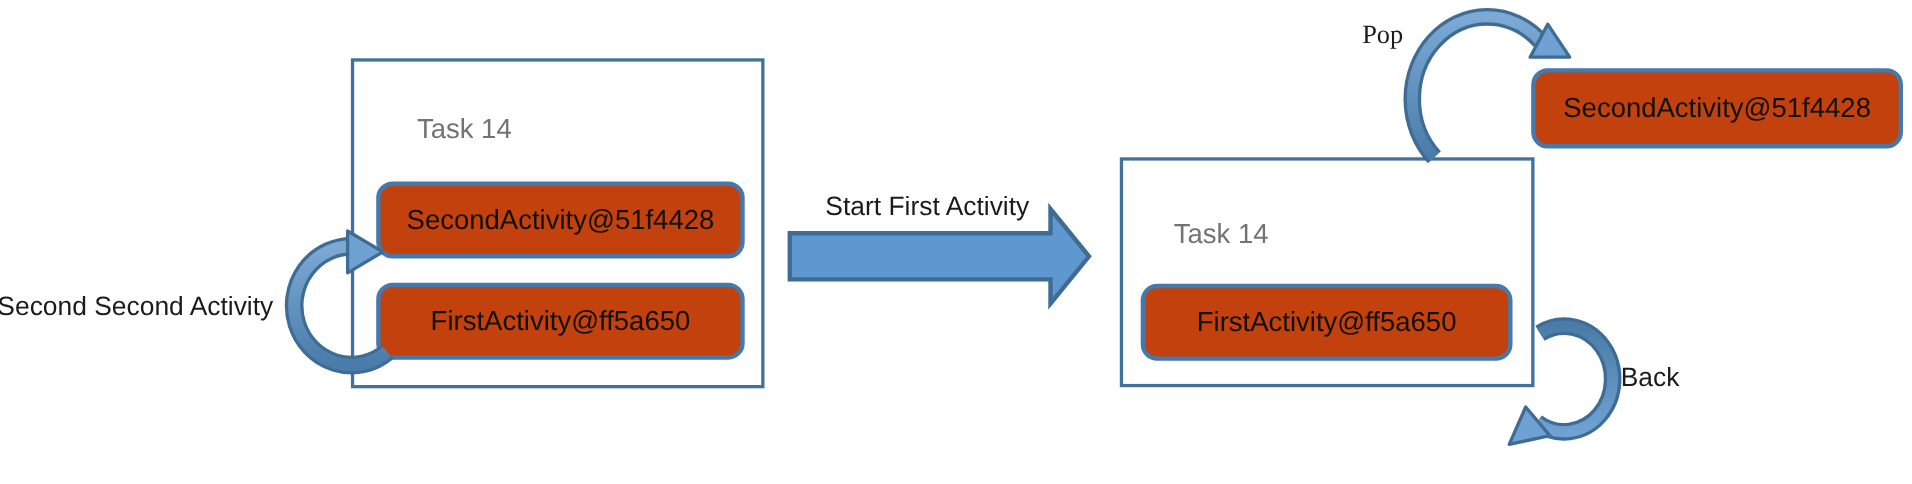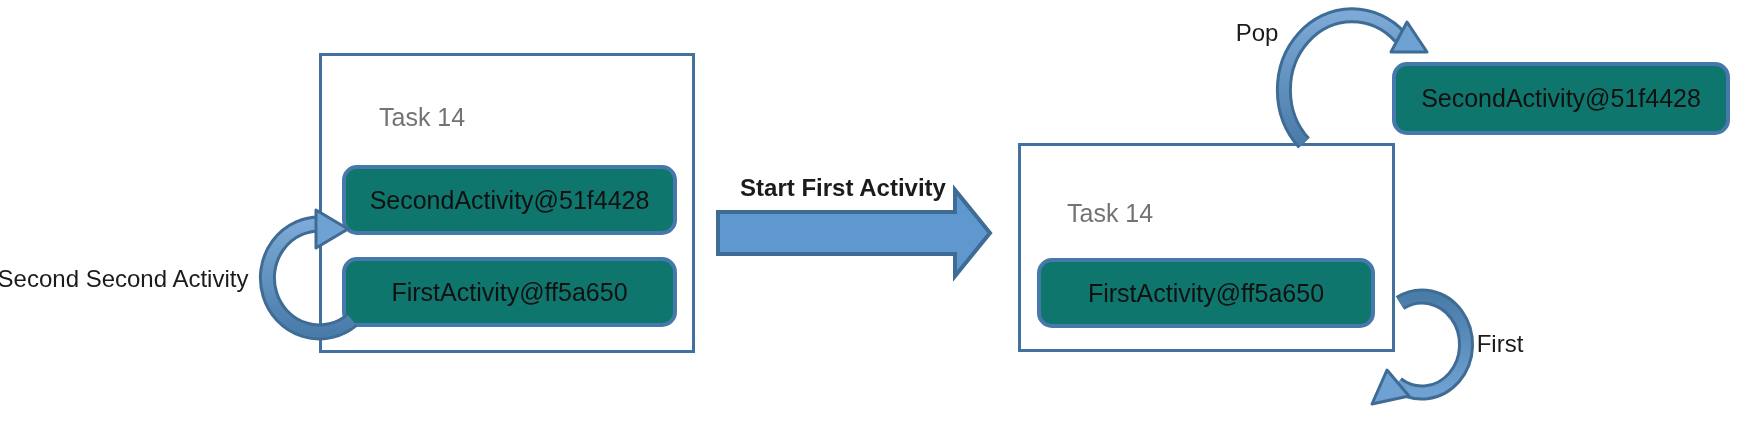--- a/index.html
+++ b/index.html
@@ -8,39 +8,39 @@
     font-family:"Liberation Sans", sans-serif;color:#1b1b1b;
   }
   .arrow-layer{position:absolute;left:0;top:0;width:1738px;height:440px;pointer-events:none;}
   .task-box{
     position:absolute;background:#ffffff;border:3px solid #41719C;box-sizing:border-box;
   }
   .task-title{
     position:absolute;font-size:25px;line-height:1.2;white-space:nowrap;color:#737373;
   }
   .activity-box{
-    position:absolute;background:#0f766e;border:4px solid #4579AB;border-radius:15px;
+    position:absolute;background:#c2410c;border:4px solid #4579AB;border-radius:15px;
     box-sizing:border-box;display:flex;align-items:center;justify-content:center;
   }
   .activity-label{font-size:25px;white-space:nowrap;color:#111111;}
   .float-label{
     position:absolute;font-size:24px;white-space:nowrap;color:#1b1b1b;
     transform:translate(-50%,-50%);
   }
   #left-task{left:319px;top:53px;width:376px;height:300px;}
   #left-activity-second{left:20px;top:109px;width:335px;height:70px;}
   #left-activity-first{left:20px;top:201px;width:335px;height:70px;}
   #left-task .task-title{left:57px;top:46px;}
   #right-task{left:1018px;top:143px;width:377px;height:209px;}
   #right-task .task-title{left:46px;top:52px;}
   #right-activity-first{left:16px;top:112px;width:338px;height:70px;}
   #popped-activity{position:absolute;left:1392px;top:62px;width:338px;height:73px;}
   #label-start-second{left:123px;top:279px;}
-  #label-start-first{left:843px;top:188px;font-weight:bold;}
-  #label-pop{left:1257px;top:33px;}
+  #label-start-first{left:843px;top:188px;}
+  #label-pop{left:1257px;top:33px;font-family:Liberation Serif, serif;}
   #label-back{left:1500px;top:344px;}
 </style>
 </head>
 <body>
 
 <div class="canvas">
 
   <div class="task-box" id="left-task">
     <div class="task-title">Task 14</div>
     <div class="activity-box" id="left-activity-second">
@@ -58,21 +58,21 @@
     </div>
   </div>
 
   <div class="activity-box" id="popped-activity">
     <span class="activity-label">SecondActivity@51f4428</span>
   </div>
 
   <div class="float-label" id="label-start-second">Second Second Activity</div>
   <div class="float-label" id="label-start-first">Start First Activity</div>
   <div class="float-label" id="label-pop">Pop</div>
-  <div class="float-label" id="label-back">First</div>
+  <div class="float-label" id="label-back">Back</div>
 
   <svg class="arrow-layer" width="1738" height="440" viewBox="0 0 1738 440" xmlns="http://www.w3.org/2000/svg">
     <defs>
       <linearGradient id="gradLoop" x1="0" y1="0" x2="0" y2="1">
         <stop offset="0" stop-color="#7CA9D6"></stop>
         <stop offset="1" stop-color="#4A7CA9"></stop>
       </linearGradient>
       <linearGradient id="gradBack" x1="0" y1="0" x2="0" y2="1">
         <stop offset="0" stop-color="#4A7CA9"></stop>
         <stop offset="1" stop-color="#6FA2D2"></stop>

